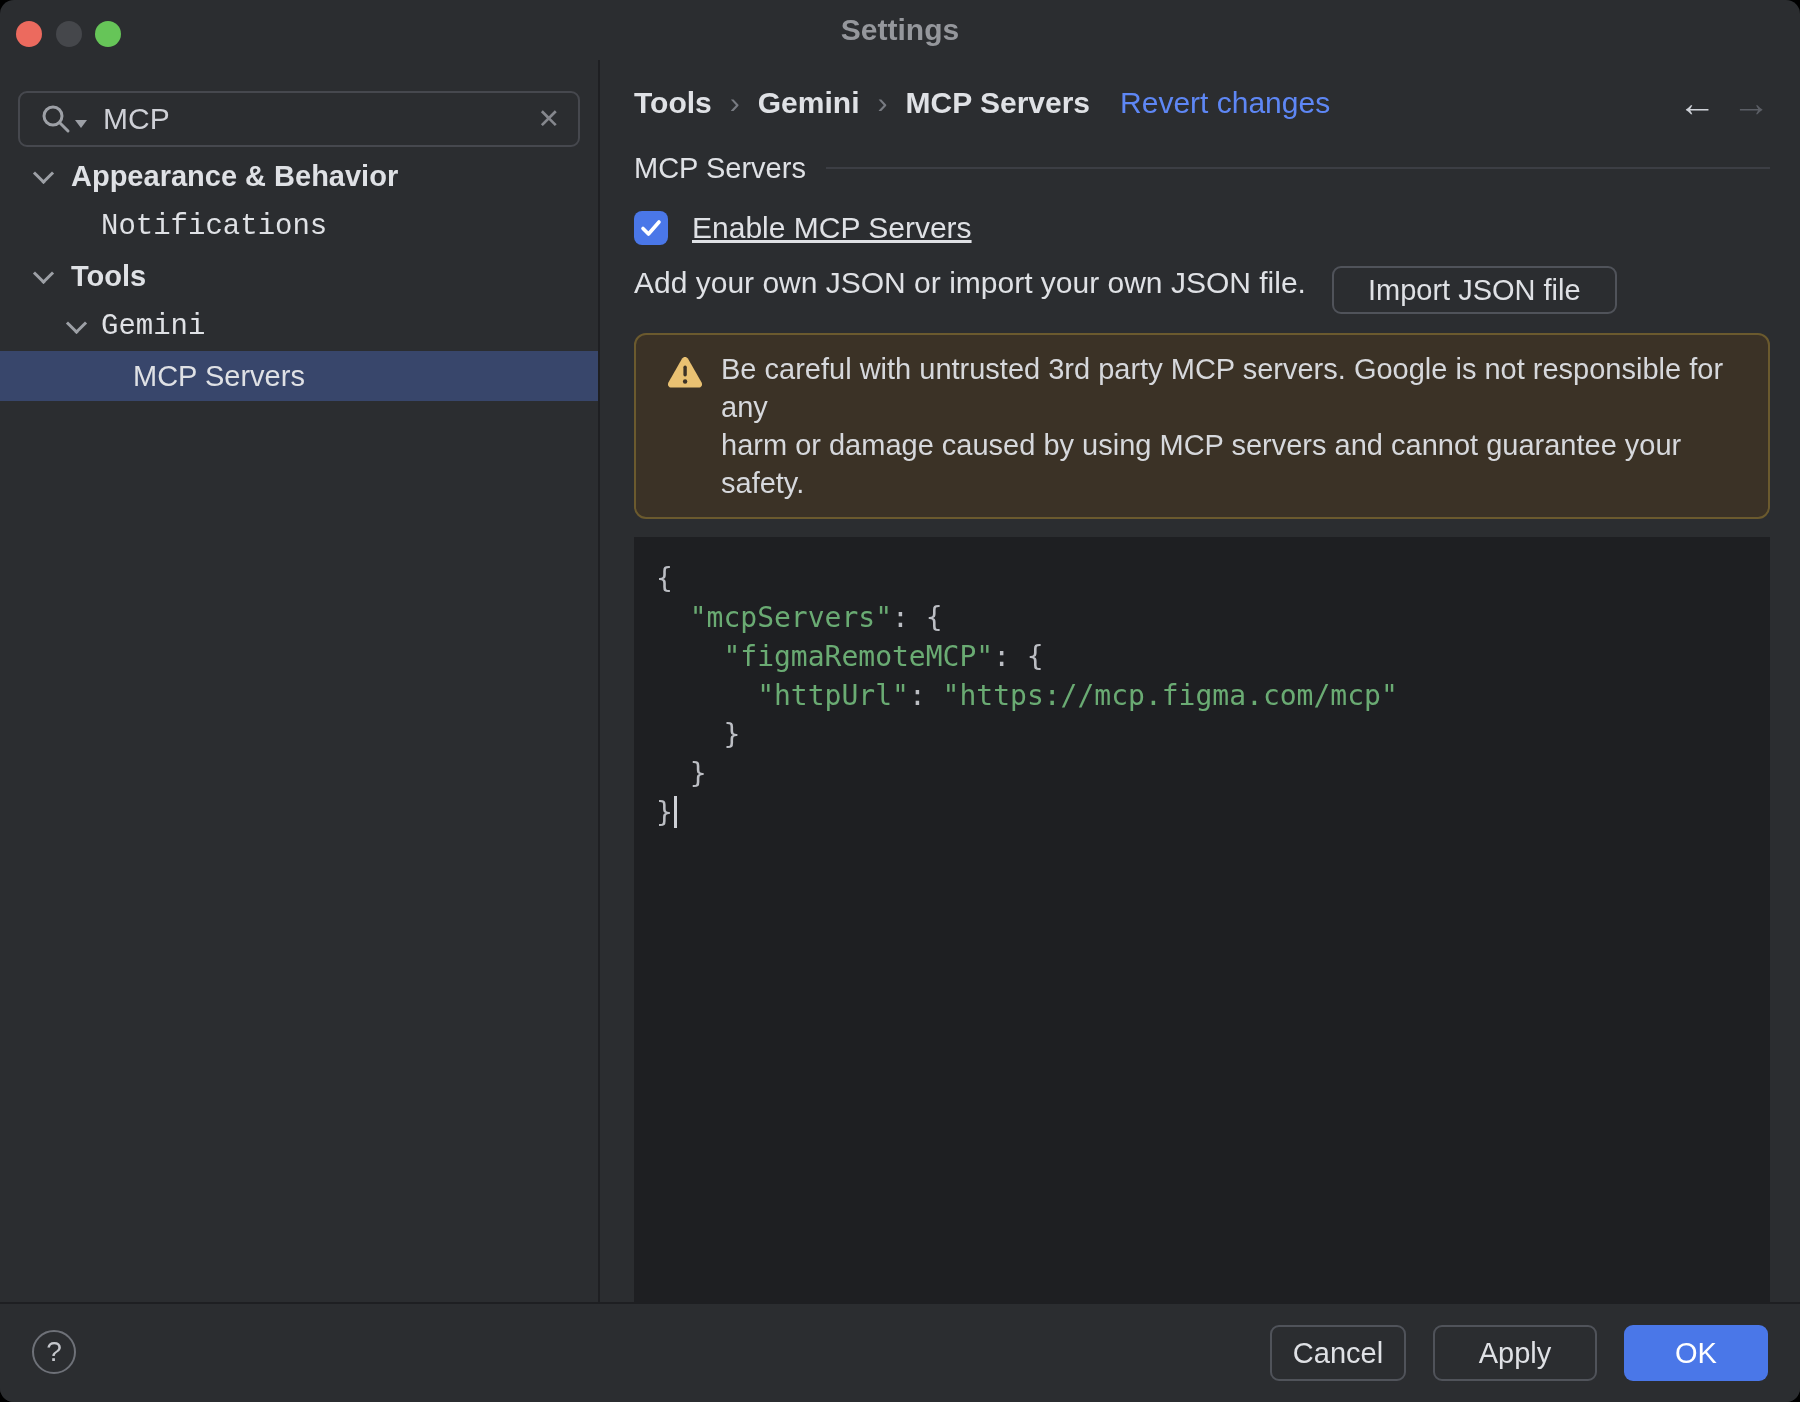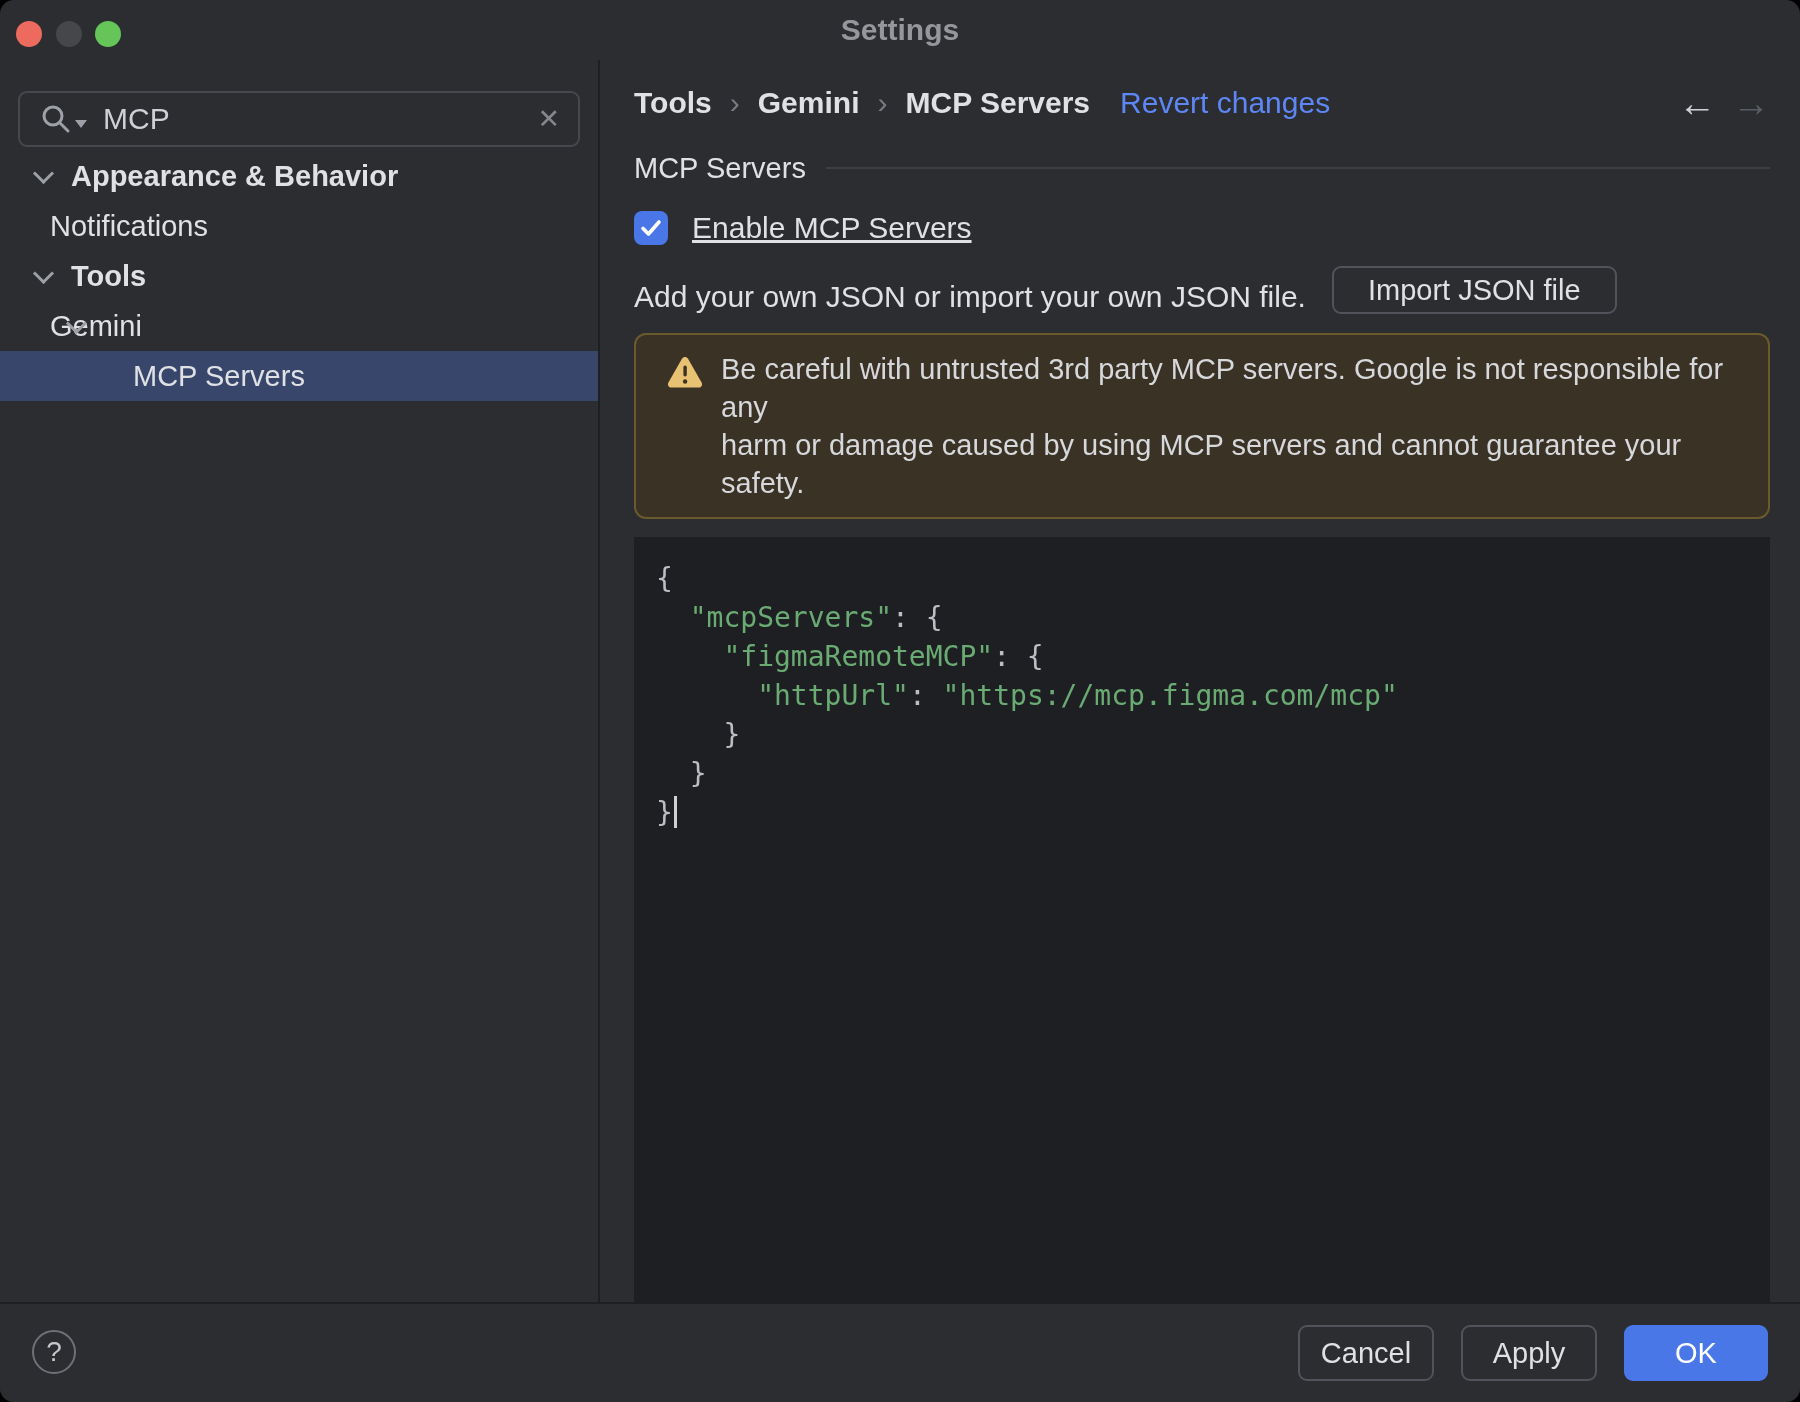--- a/index.html
+++ b/index.html
@@ -24,21 +24,21 @@
   .search-clear{margin-right:18px;font-size:27px;color:#85878d;cursor:default;}
 
   .tree{position:absolute;top:91px;left:0;right:0;}
   .tree-row{position:relative;height:50px;display:flex;align-items:center;font-size:29px;color:#dfe1e5;}
   .tree-row.selected{background:#38466b;}
   .tree-row.bold{font-weight:bold;}
   .chev{width:12px;height:12px;border-right:3px solid #9da0a6;border-bottom:3px solid #9da0a6;transform:rotate(45deg);margin-top:-6px;}
   .chev-l0{position:absolute;left:36px;}
   .chev-l1{position:absolute;left:69px;}
   .lbl-l0{margin-left:71px;}
-  .lbl-l1{margin-left:50px;}
+  .lbl-l1{margin-left:101px;font-family:Liberation Mono, monospace;}
   .lbl-l2{margin-left:133px;}
 
   
   .content{position:absolute;left:602px;top:60px;right:0;bottom:100px;padding:0 30px 0 32px;box-sizing:border-box;overflow:hidden;}
   .crumbrow{margin-top:22px;height:42px;display:flex;align-items:center;}
   .crumb{font-size:30px;font-weight:bold;color:#dfe1e5;}
   .crumb-sep{font-size:30px;color:#787b82;margin:0 18px;}
   .revert-link{font-size:30px;color:#5e87f5;margin-left:30px;}
   .navarrows{margin-left:auto;display:flex;align-items:center;gap:16px;}
   .nav-back{font-size:38px;color:#cfd2d8;line-height:1;}
@@ -46,42 +46,42 @@
 
   .sectionrow{margin-top:24px;height:40px;display:flex;align-items:center;}
   .section-title{font-size:29px;color:#dfe1e5;}
   .section-line{flex:1;height:2px;background:#3c3e44;margin-left:20px;}
 
   .checkrow{margin-top:18px;height:44px;display:flex;align-items:center;text-decoration:underline;}
   .checkbox{width:34px;height:34px;border-radius:8px;background:#4a77e8;display:flex;align-items:center;justify-content:center;}
   .checkbox svg{display:block;}
   .check-label{margin-left:24px;font-size:30px;color:#dfe1e5;}
 
-  .addrow{margin-top:16px;height:48px;display:flex;align-items:flex-end;}
+  .addrow{margin-top:16px;height:48px;display:flex;align-items:flex-start;}
   .add-text{font-size:30px;color:#dfe1e5;}
   .btn{box-sizing:border-box;border:2px solid #50535a;border-radius:9px;background:transparent;color:#dfe1e5;font-size:29px;font-family:"Liberation Sans",sans-serif;display:flex;align-items:center;justify-content:center;}
   .import-btn{margin-left:26px;height:48px;padding:17px 34px;}
 
   .warning{margin-top:19px;box-sizing:border-box;border:2px solid #6b5a2e;border-radius:12px;background:#3b3226;padding:15px 31px;display:flex;align-items:flex-start;}
   .warn-iconwrap{margin-top:6px;flex:0 0 auto;}
   .warn-text{margin-left:18px;font-size:29px;line-height:38px;color:#d6d8dc;}
 
   .editor{margin-top:18px;height:817px;background:#1e1f22;box-sizing:border-box;padding:22px 20px 0 22px;overflow:hidden;}
   .code{font-family:"DejaVu Sans Mono",monospace;font-size:28px;line-height:39px;white-space:pre;}
   .code .punct{color:#bcbec4;}
   .code .key{color:#6aab73;}
   .caret{display:inline-block;width:3px;height:32px;background:#ced0d6;vertical-align:-6px;margin-left:1px;}
 
   
   .footer{position:absolute;left:0;right:0;bottom:0;height:100px;border-top:2px solid #1e1f22;box-sizing:border-box;background:#2b2d30;}
   .help-btn{position:absolute;left:32px;top:26px;width:44px;height:44px;border:2px solid #6e7178;border-radius:50%;box-sizing:border-box;display:flex;align-items:center;justify-content:center;font-size:28px;color:#c5c7cc;}
   .footer-buttons{position:absolute;right:32px;top:21px;display:flex;gap:27px;}
   .footer .btn{height:56px;border-radius:9px;}
   .btn-cancel{width:136px;}
-  .btn-apply{width:136px;}
+  .btn-apply{width:164px;}
   .btn-ok{width:144px;background:#4a77e8;border:none;color:#ffffff;}
 </style>
 </head>
 <body>
 
 <div class="window">
 
   <div class="titlebar">
     <div class="traffic tl-red"></div>
     <div class="traffic tl-yellow"></div>

